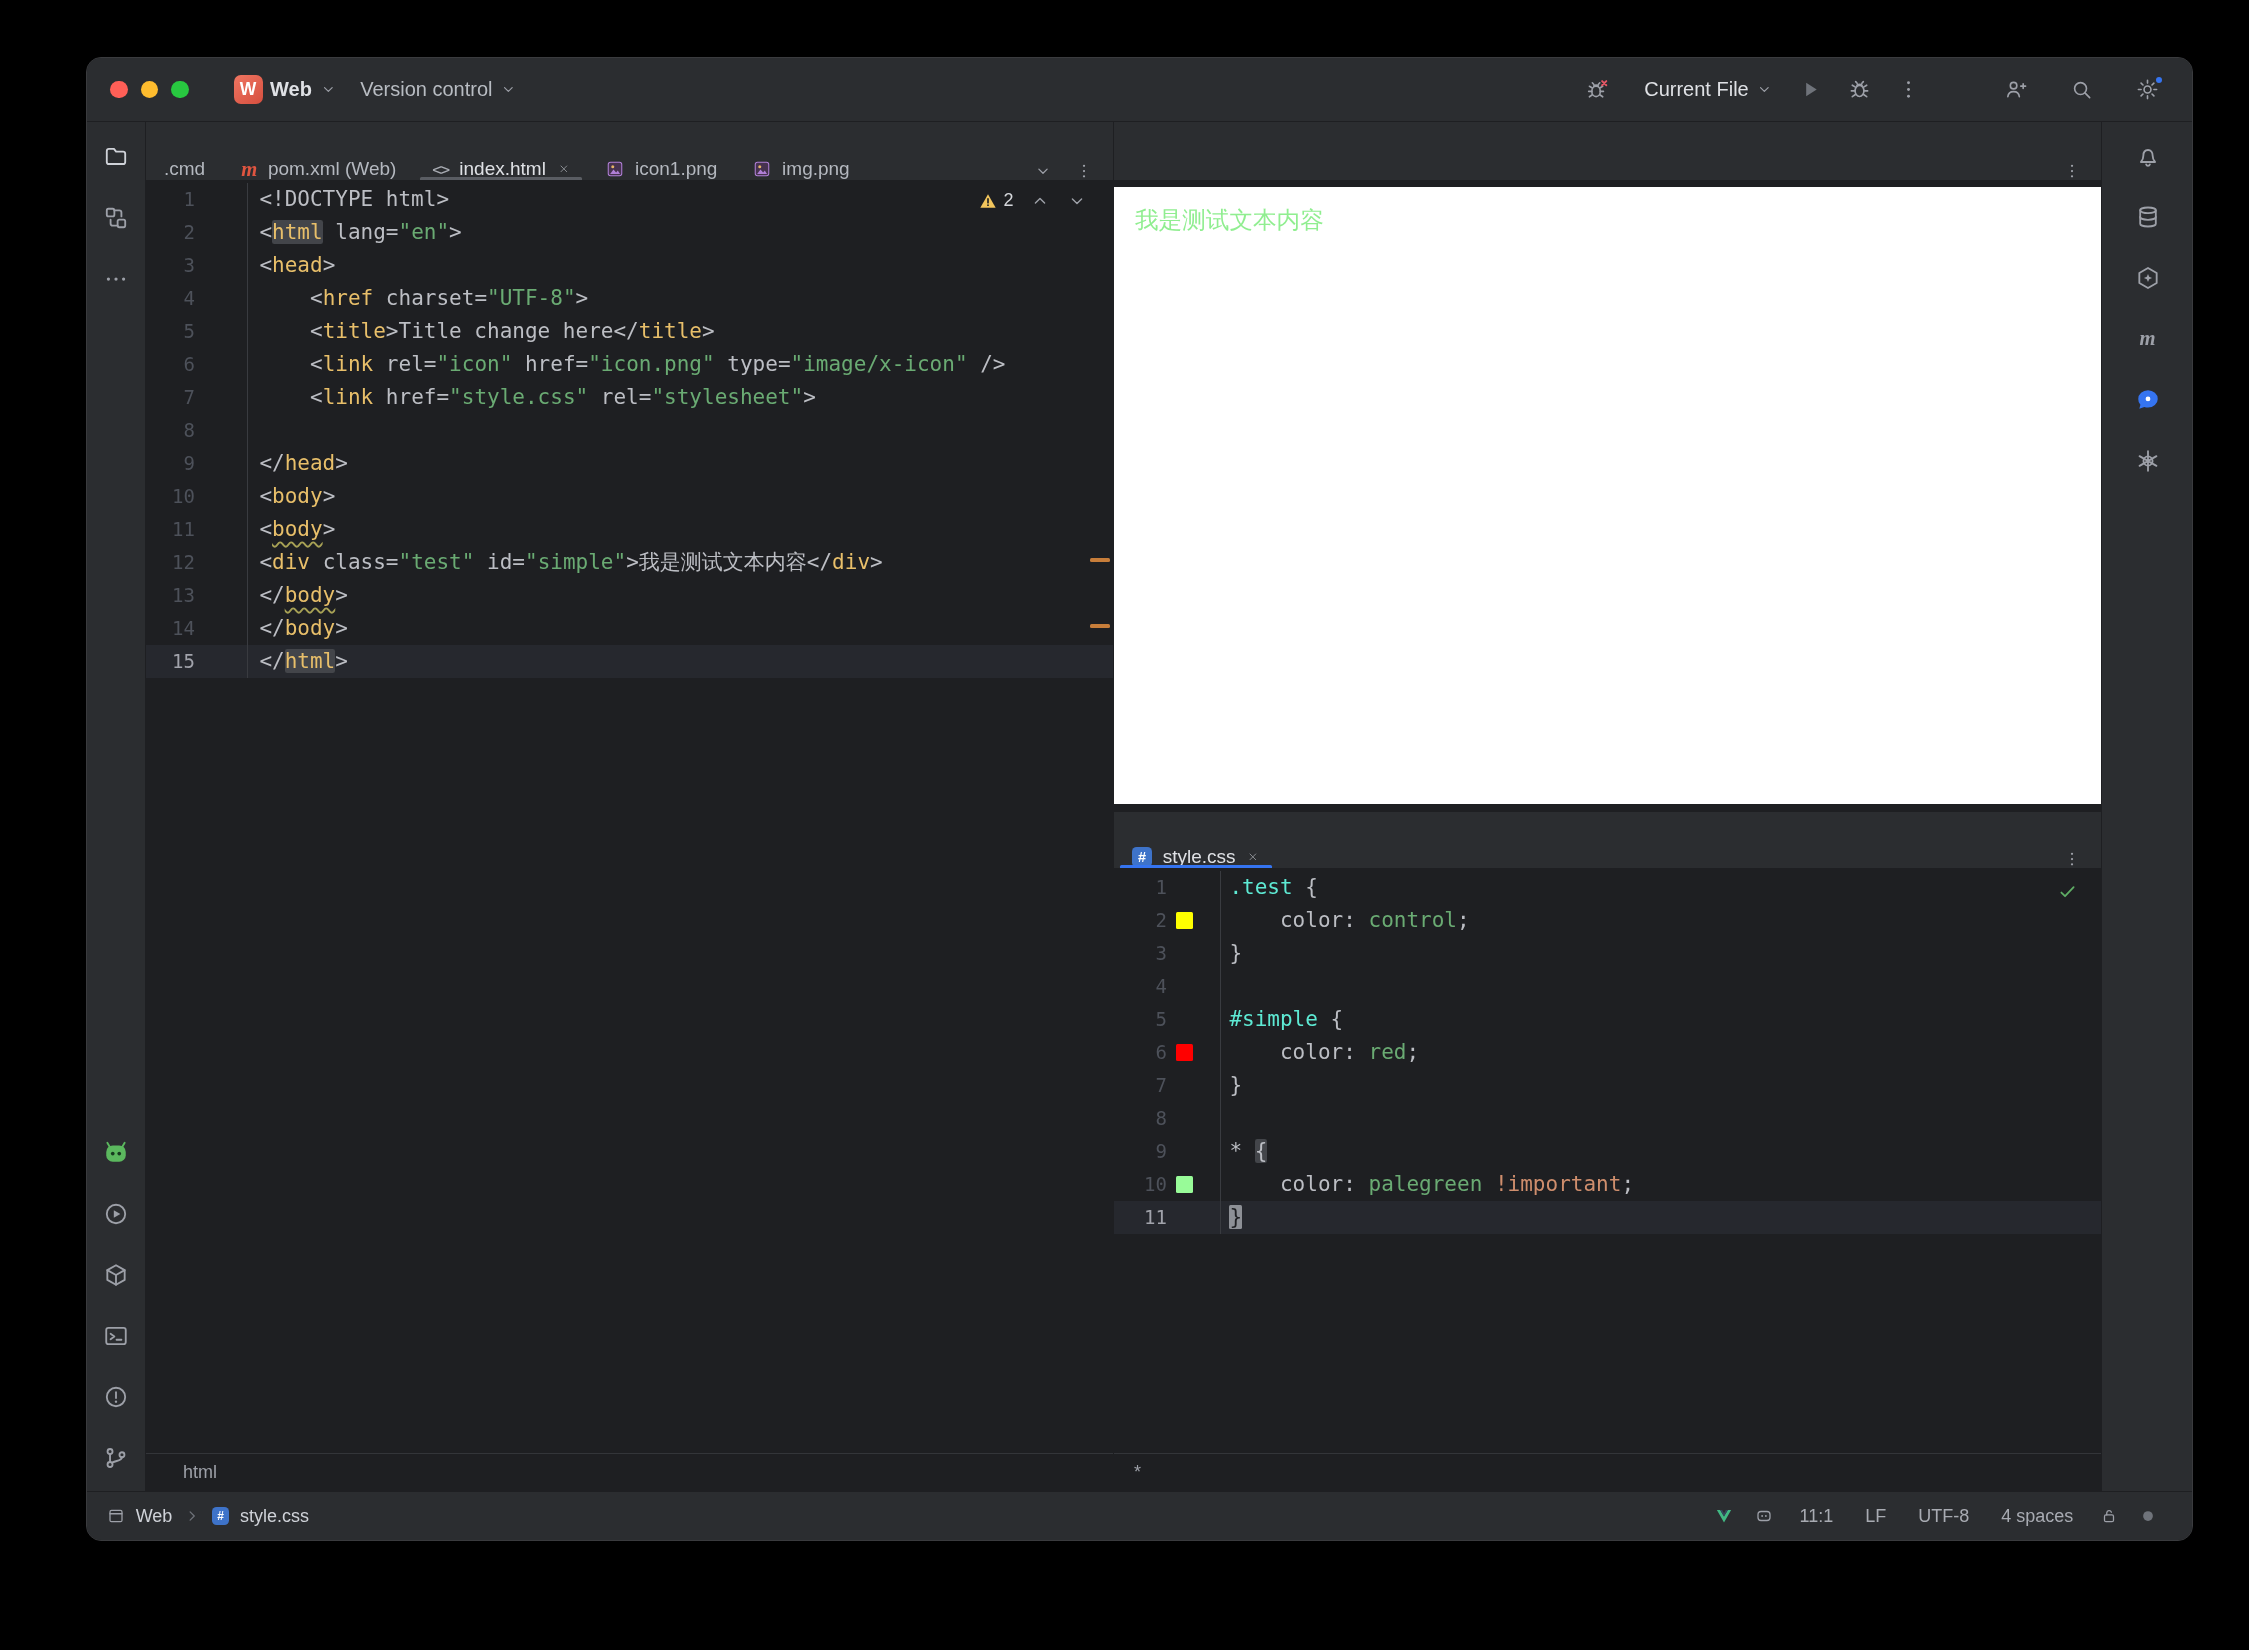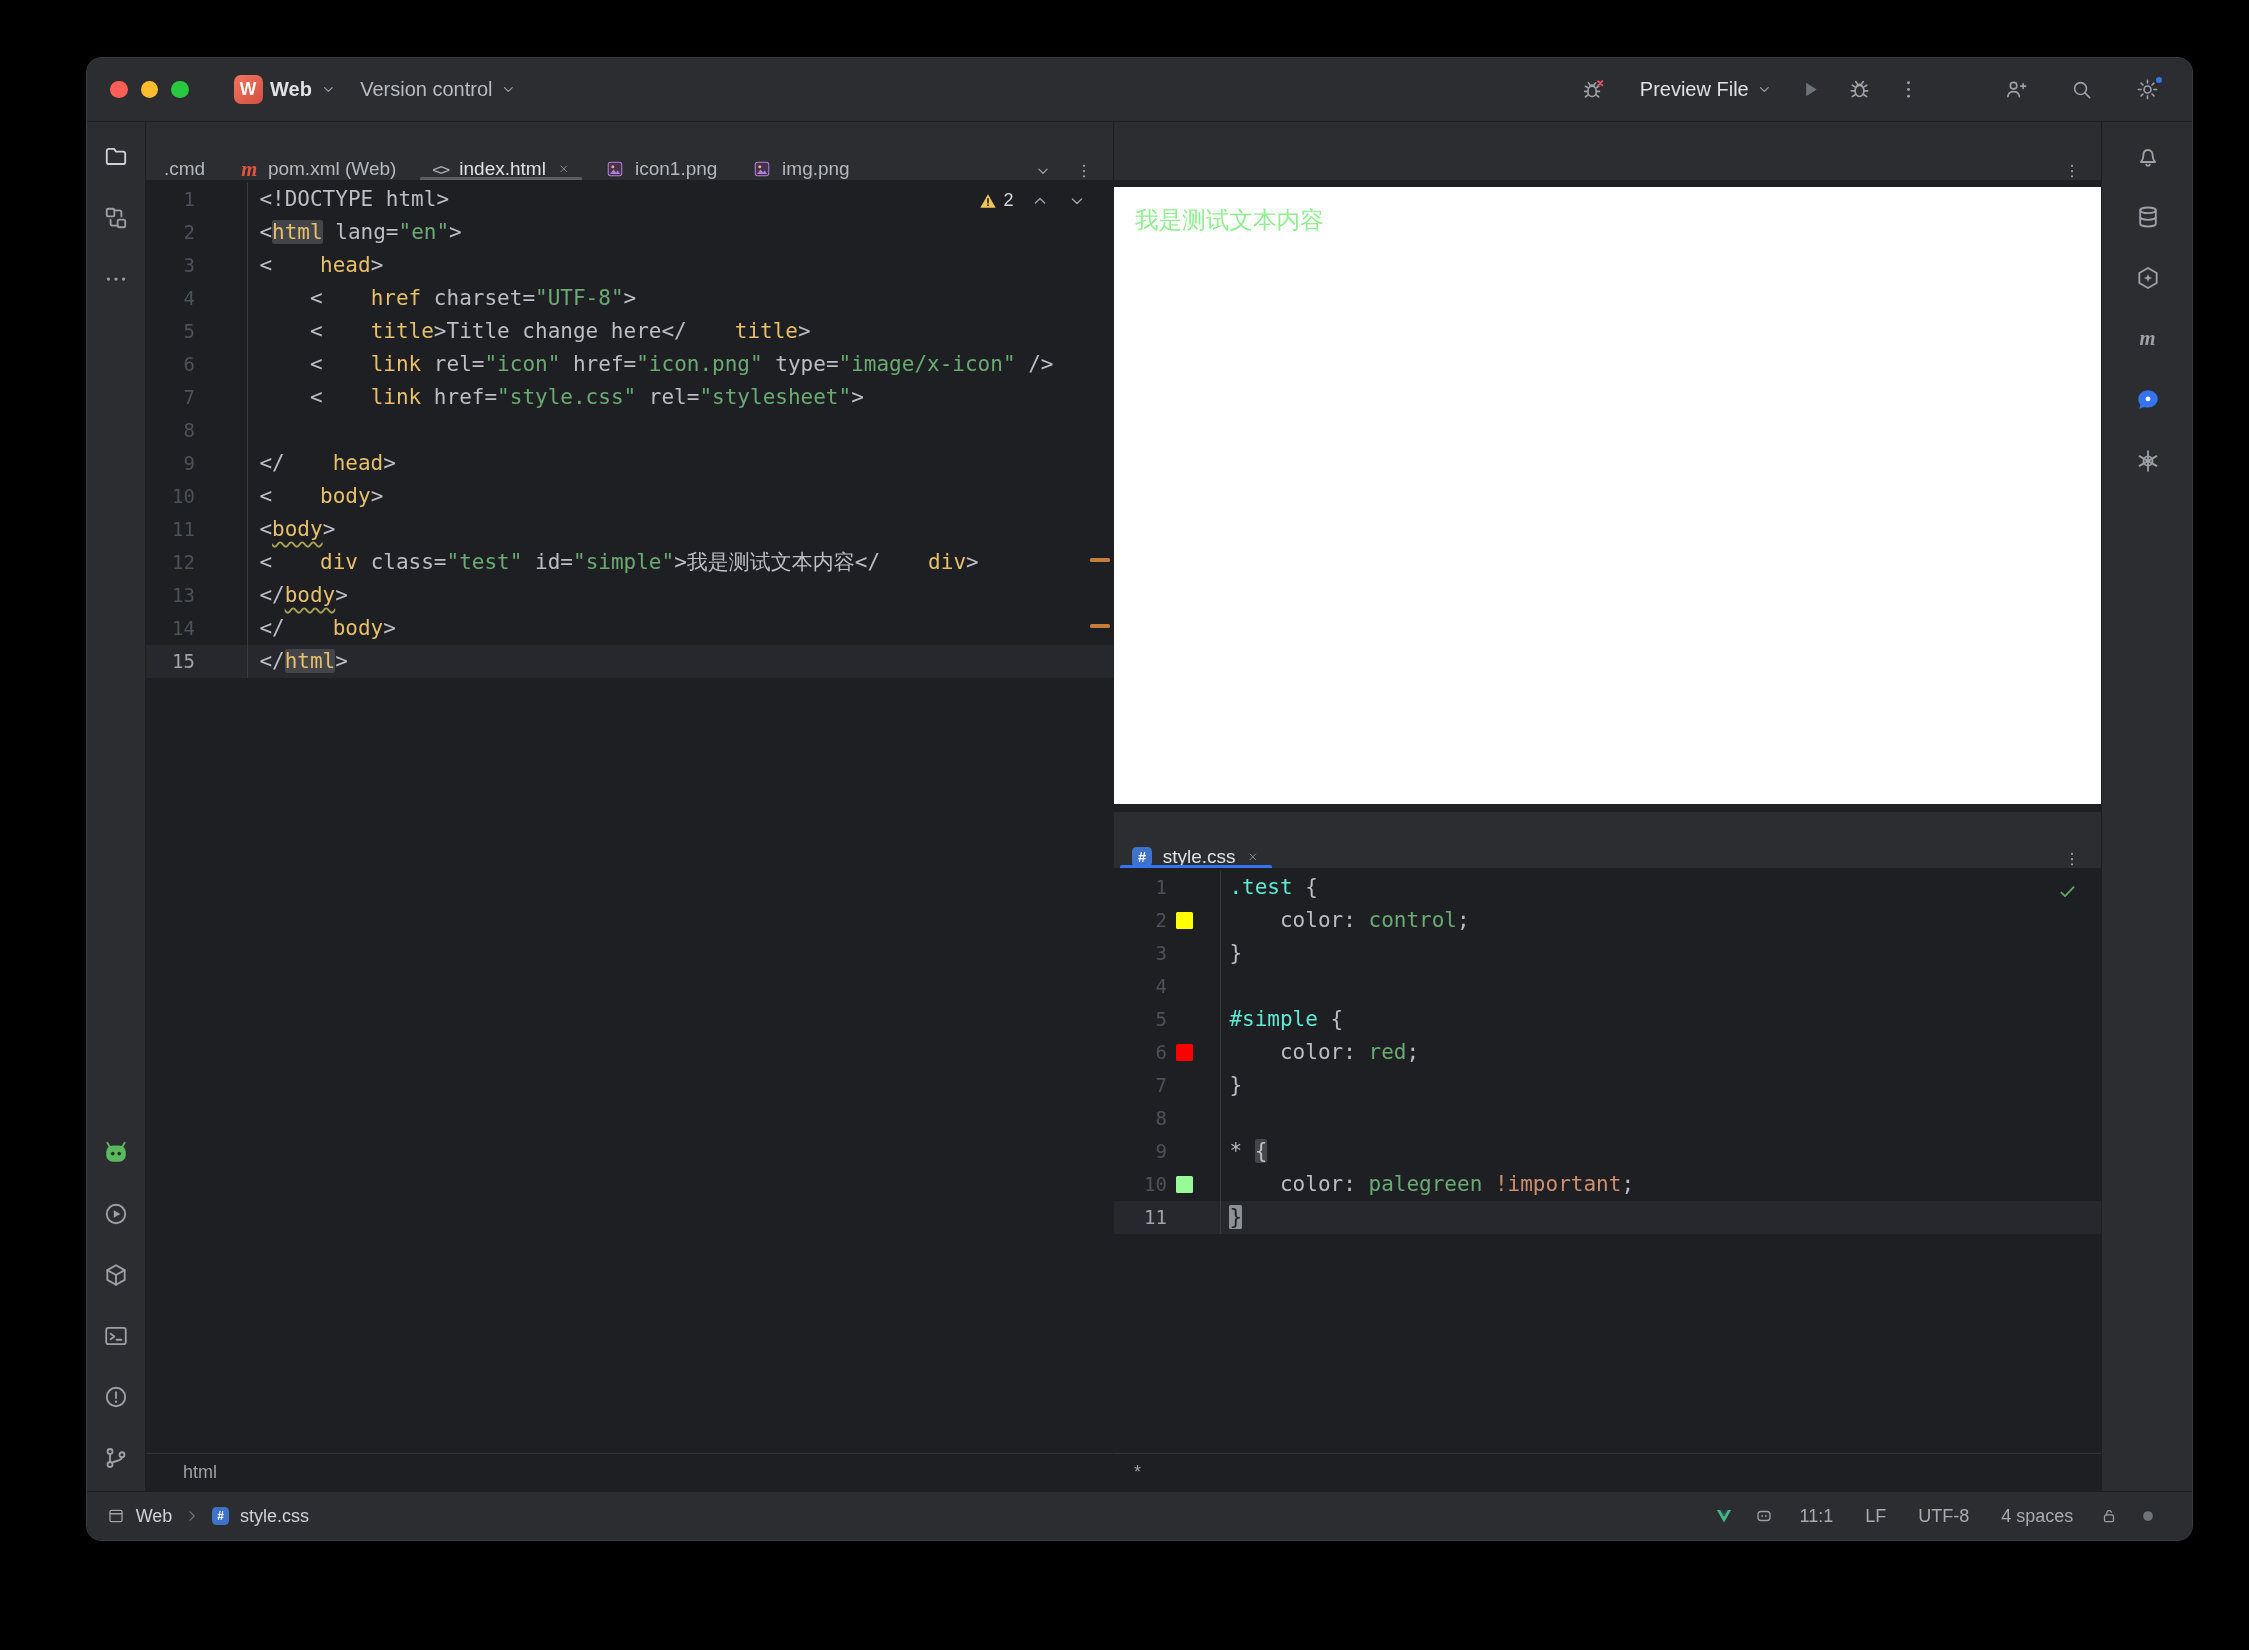--- a/index.html
+++ b/index.html
@@ -70,21 +70,21 @@
   #ed-css .gut { flex-basis:107px; }
   .lnum { flex:0 0 49px; text-align:right; color:#4d515a; font-size:19px; }
   #ed-css .lnum { flex-basis:53px; }
   .lnum.on { color:#a1a3ab; }
   .swatch-slot { flex:1; display:flex; align-items:center; padding-left:9px; }
   .swatch { width:16.7px; height:16.7px; border-radius:1.5px; }
   .code { padding-left:11.4px; }
   #ed-css .code { padding-left:8.4px; }
 
   .sg-p   { color:#bcbec4; }
-  .sg-t   { color:#e8bf6a;margin-left:48px; }
+  .sg-t   { color:#e8bf6a; }
   .sg-s   { color:#6aab73; }
   .sg-th  { color:#e8bf6a; background:#43454a; border-radius:2.3px; }
   .sg-tw  { color:#e8bf6a; text-decoration:underline wavy #a8a255; text-decoration-thickness:1.5px; text-underline-offset:5.3px; }
   .sg-sel { color:#5eead4; }
   .sg-prop{ color:#bcbec4; }
   .sg-val { color:#6aab73; }
   .sg-imp { color:#cf8e6d; }
   .sg-bh  { color:#bcbec4; background:#43454a; border-radius:2.3px; }
   .sg-cur { color:#1e1f22; background:#8d9096; border-radius:1.5px; }
 
@@ -161,21 +161,21 @@
 
     <div class="titlebar-right">
       <span class="icon">
           <svg viewBox="0 0 24 24" width="18" height="18" fill="none" stroke="currentColor" stroke-width="1.7" stroke-linecap="round" stroke-linejoin="round">
             <ellipse cx="10.5" cy="14" rx="4.4" ry="5.4"></ellipse>
             <path d="M8 6.6L6.6 5M13 6.6L14.4 5M8 8.5a3.4 3.4 0 0 1 5 0M2.8 14h3.3M14.9 14h3.3M3.6 8.6l3 1.8M17.4 8.6l-3 1.8M3.6 19.6l3-2.1M17.4 19.6l-3-2.1"></path>
             <path d="M16.8 3.2l4.4 4.4M21.2 3.2l-4.4 4.4" stroke="#e55765" stroke-width="2"></path>
           </svg>
         </span>
       <div class="run-config">
-        <span>Preview File</span>
+        <span>Current File</span>
         <span class="icon chev">
             <svg viewBox="0 0 24 24" width="18" height="18" fill="none" stroke="currentColor" stroke-width="1.7" stroke-linecap="round" stroke-linejoin="round">
               <path d="M6.5 9.5l5.5 5.5 5.5-5.5"></path>
             </svg>
           </span>
       </div>
       <span class="icon tb-ic small-gap" style="color:#6f737a">
           <svg viewBox="0 0 24 24" width="18" height="18" fill="none" stroke="currentColor" stroke-width="1.7" stroke-linecap="round" stroke-linejoin="round">
             <path d="M7.5 5l11 7-11 7z" fill="currentColor" stroke="none"></path>
           </svg>

